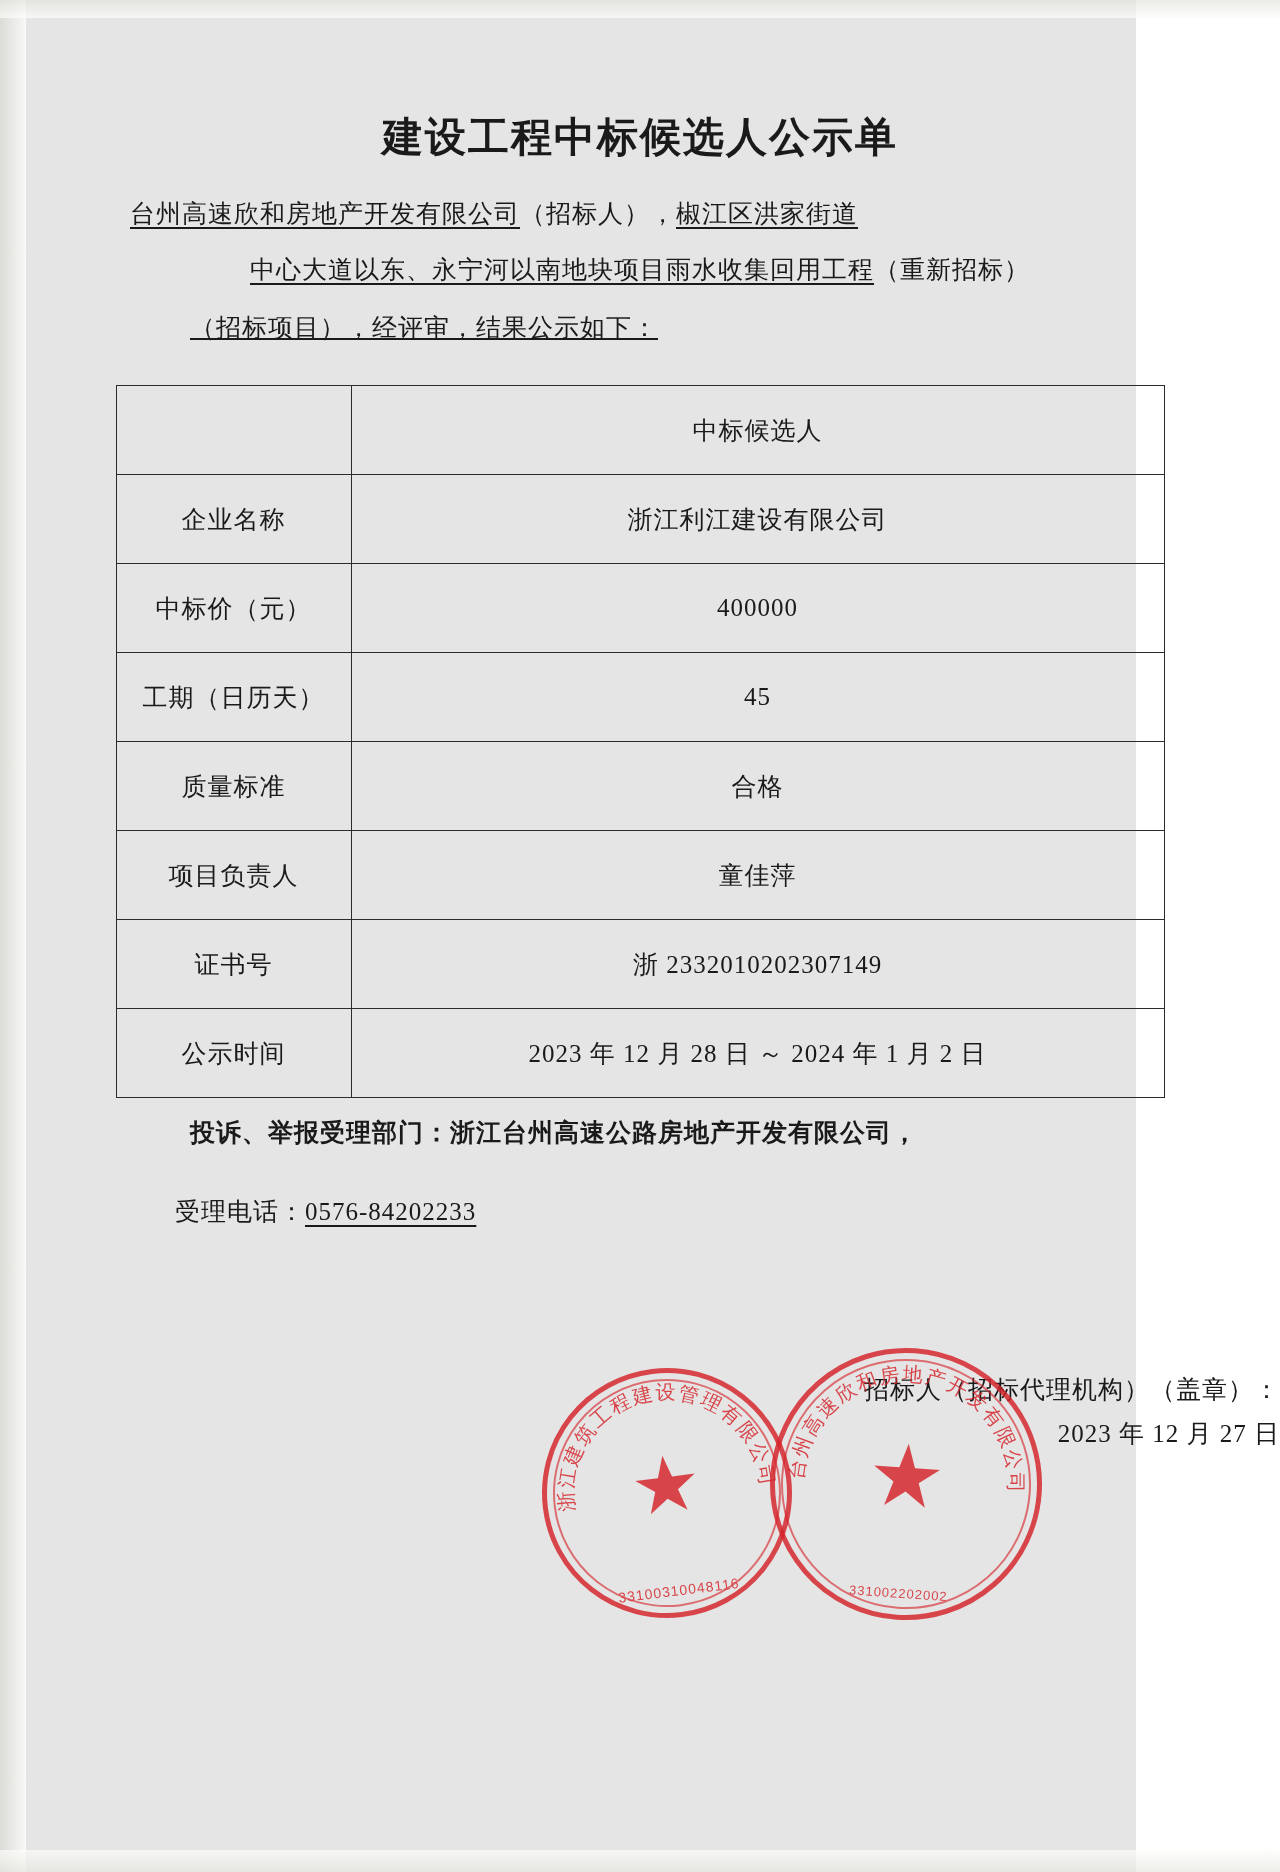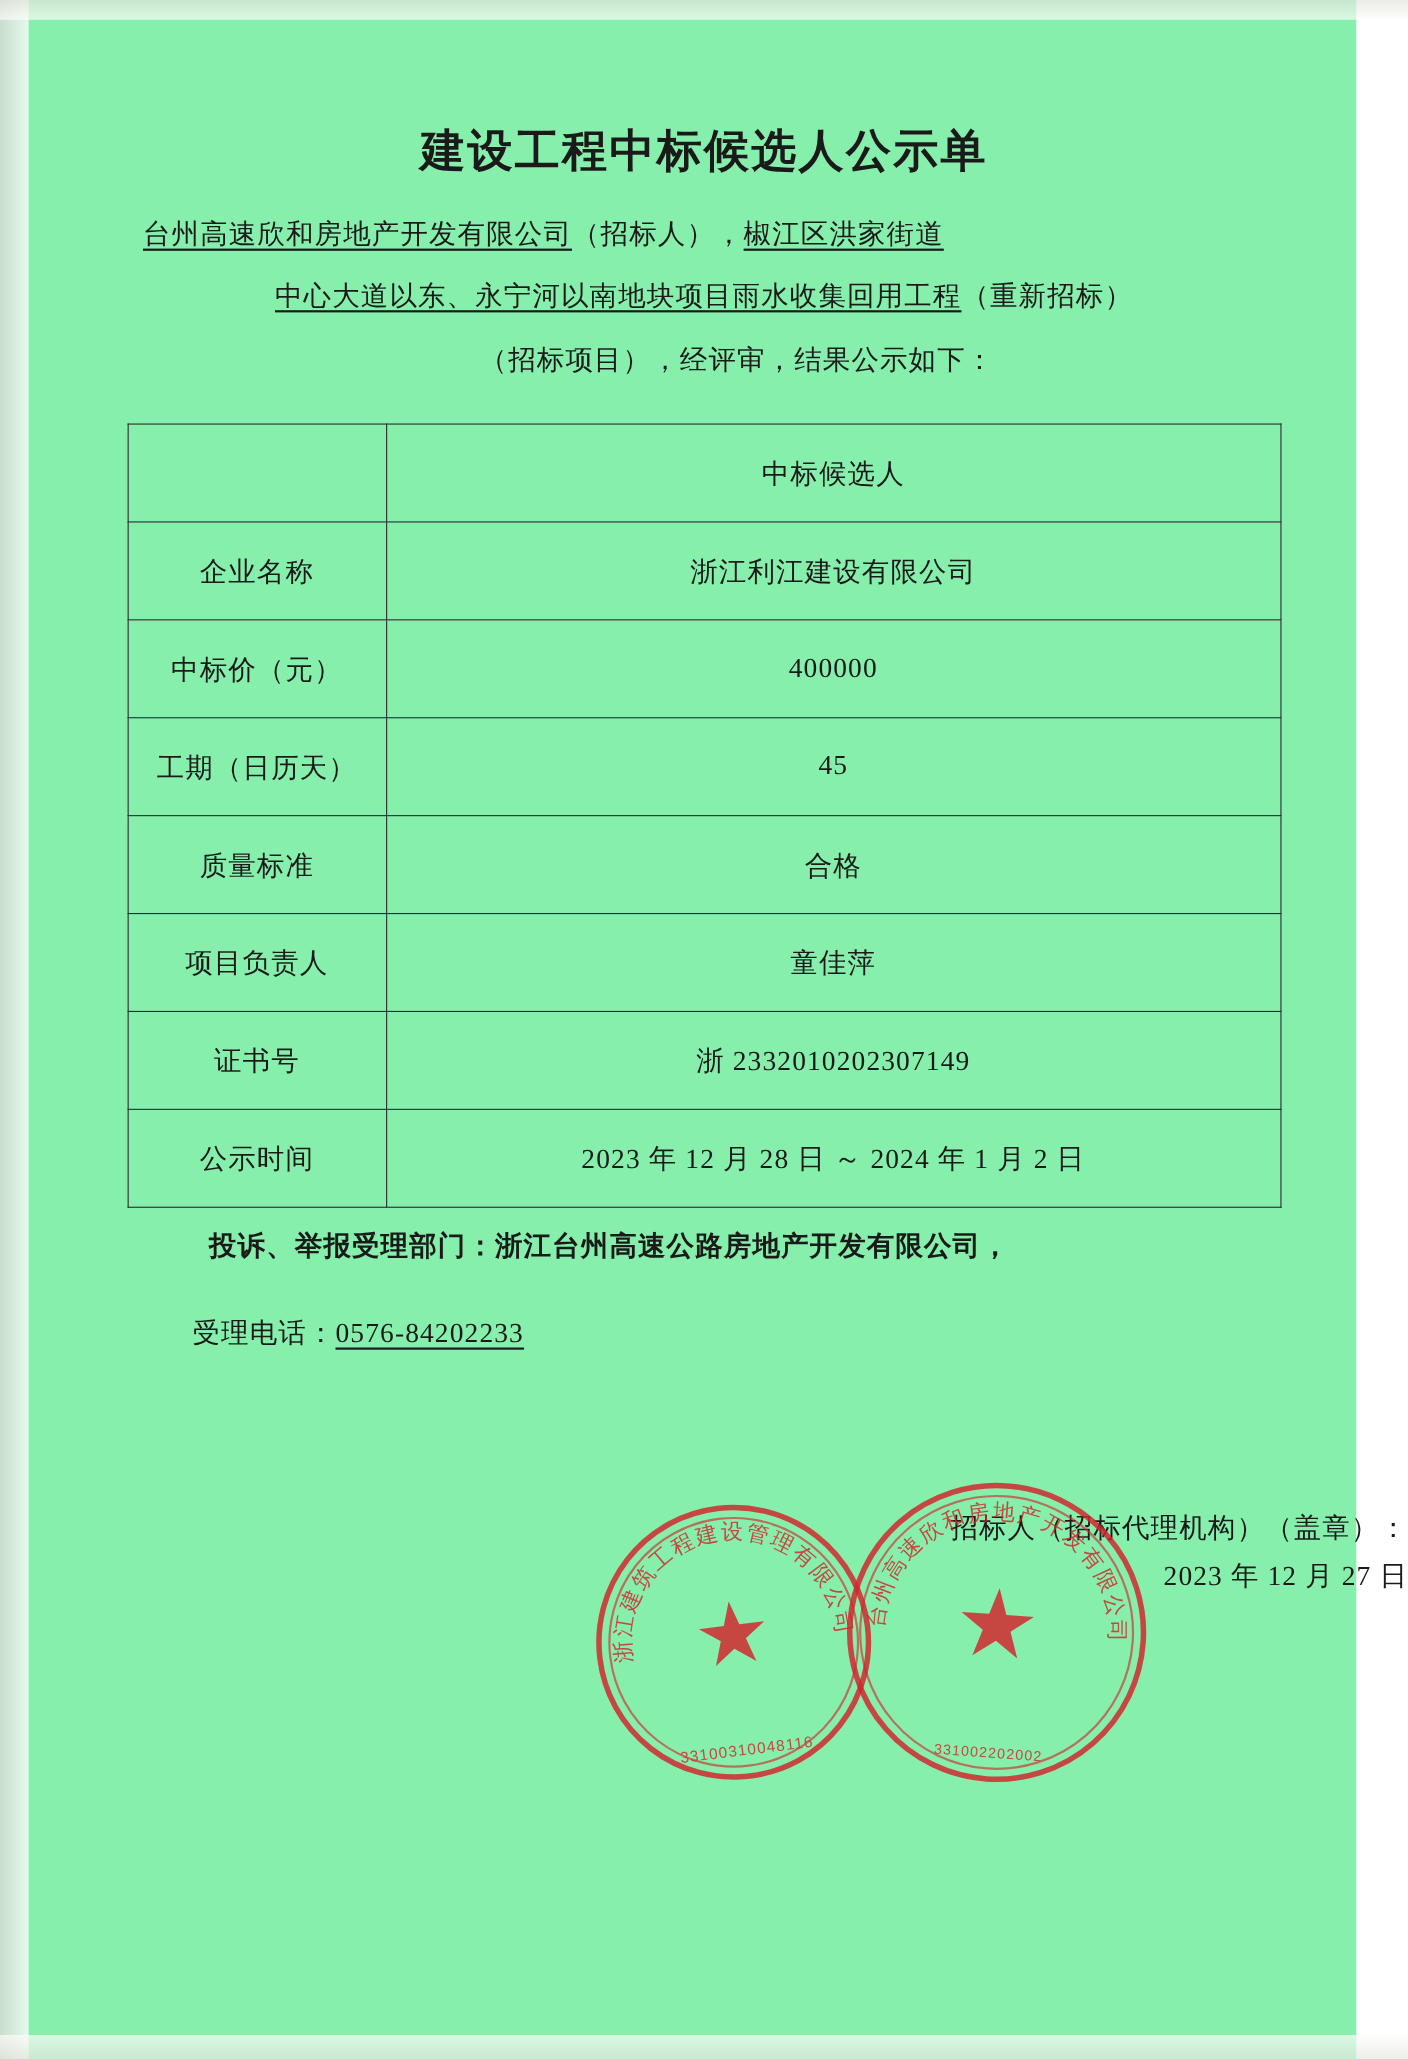--- a/index.html
+++ b/index.html
@@ -11,23 +11,23 @@
     width: 1280px;
     height: 1872px;
     font-family: "Liberation Serif", "DejaVu Serif", serif;
     color: #1a1a1a;
     position: relative;
     overflow: hidden;
   }
   .page {
     position: absolute;
     left: 0; top: 0;
-    width: 1233px;
+    width: 1136px;
     height: 1872px;
-    background: #86efac;
+    background: #e5e5e5;
   }
   
   .scan-edge-left {
     position: absolute;
     left: 0; top: 0;
     width: 26px; height: 1872px;
     background: linear-gradient(to right, #d9d9d4, #fdfdfb);
     opacity: .8;
   }
   .scan-edge-top {
@@ -66,23 +66,24 @@
   }
   .intro-line1 {
     text-align: left;
     margin-top: 22px;
   }
   .intro-line2 {
     text-align: center;
     margin-top: 2px;
   }
   .intro-line3 {
-    text-align: center;
+    text-align: left;
     padding-left: 60px;
     margin-top: 4px;
+    text-decoration: underline;
   }
   .u {
     text-decoration: underline;
     text-underline-offset: 5px;
   }
   table.result {
     border-collapse: collapse;
     margin: 30px auto 0 auto;
     width: 1042px;
     table-layout: fixed;

